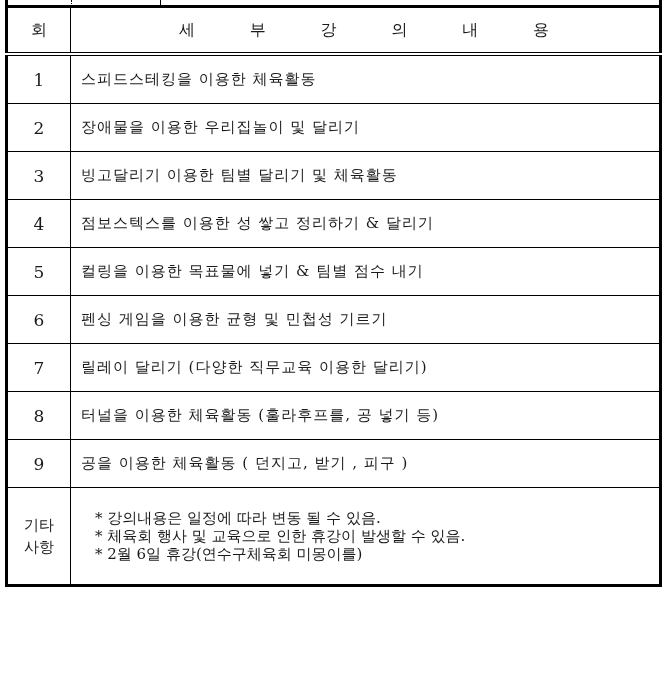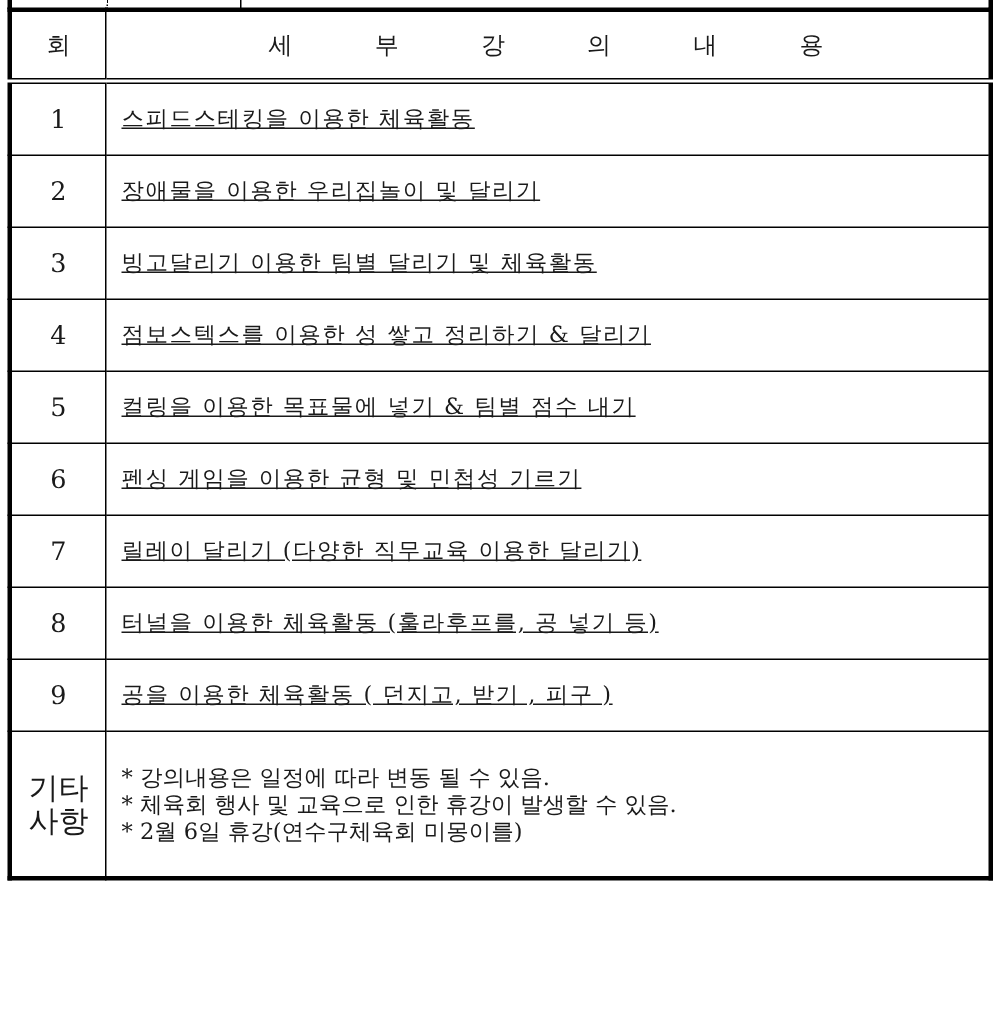--- a/index.html
+++ b/index.html
@@ -6,28 +6,28 @@
   body { width:666px; height:689px; position:relative; overflow:hidden;
          font-family:"DejaVu Serif", "Liberation Serif", serif; color:#1a1a1a; }
   .top-strip { position:absolute; left:5px; top:0; width:657px; height:6px;
                border-left:3px solid #000; border-right:3px solid #000; box-sizing:border-box; }
   .top-strip .d1 { position:absolute; left:63px; top:0; height:6px; border-left:1px dotted #000; }
   .top-strip .d2 { position:absolute; left:152px; top:0; height:6px; border-left:1px solid #000; }
   table { position:absolute; left:5px; top:5px; width:657px; border-collapse:collapse;
           border:3px solid #000; table-layout:fixed; }
   td { border:1px solid #000; padding:0; }
   td.num { width:62px; text-align:center; font-size:17px; }
-  td.content { padding-left:10px; font-size:15px; letter-spacing:1px;text-decoration:underline; }
+  td.content { padding-left:10px; font-size:15px; letter-spacing:1px; }
   tr.head td { height:44px; border-bottom:4px double #000; }
   tr.head td.num { font-size:16px; }
   .head-title { display:flex; justify-content:space-between; padding:0 110px 0 108px; font-size:16px; }
   tr.row td { height:47px; }
   tr.misc td { height:96px; }
-  .misc-label { font-size:20px; line-height:22px; }
-  .notes { font-size:15px; line-height:18px; padding-left:10px; }
+  .misc-label { font-size:15px; line-height:22px; }
+  .notes { font-size:15px; line-height:18px; padding-left:24px; }
 </style>
 </head>
 <body>
 
 <div class="top-strip">
   <span class="d1"></span>
   <span class="d2"></span>
 </div>
 
 <table>

